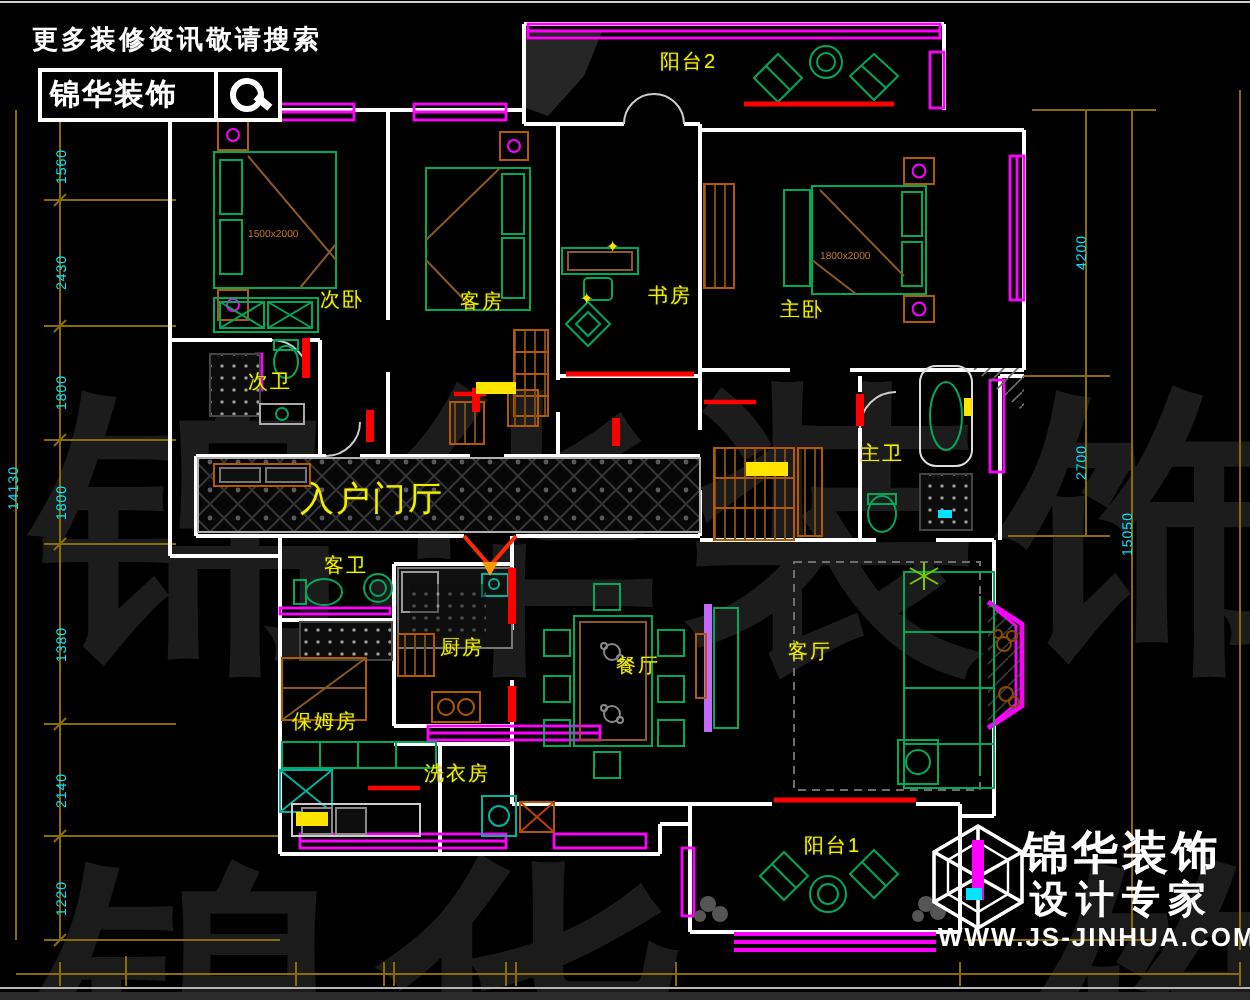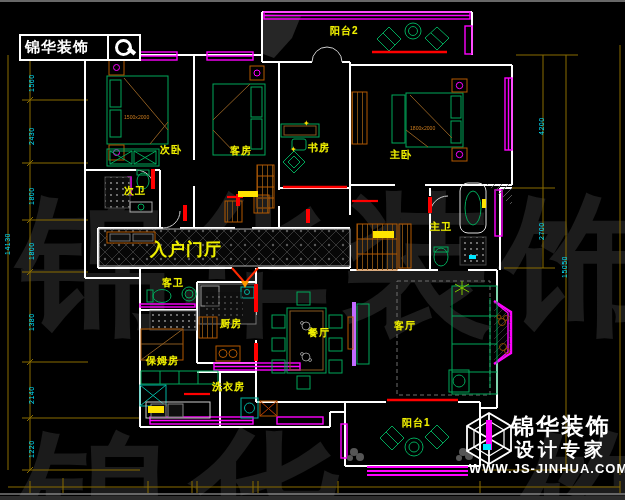--- a/index.html
+++ b/index.html
@@ -1,20 +1,20 @@
 <!DOCTYPE html>
 <html><head>
 <meta charset="utf-8">
 <style>
   html,body{margin:0;padding:0;background:#000;}
   #stage{position:relative;width:625px;height:500px;background:#000;overflow:hidden;
          font-family:"Liberation Sans",sans-serif;}
   #stage svg{position:absolute;left:0;top:0;}
   .abs{position:absolute;white-space:nowrap;}
-  .room-lbl{color:#f0f000;font-weight:bold;font-size:10px;letter-spacing:1px;text-shadow:0 0 1px #550;}
+  .room-lbl{color:#f0f000;font-weight:normal;font-size:10px;letter-spacing:1px;text-shadow:0 0 1px #550;}
   .room-lbl.big{font-size:17px;}
   .dim{color:#00e5ff;font-size:7px;letter-spacing:0.5px;transform:rotate(-90deg);transform-origin:left top;}
   .bedsize{color:#c87a1e;font-size:6px;transform:scale(.85);transform-origin:left top;}
   .sparkle{color:#ffe400;font-size:8px;}
   
   .slogan{left:16px;top:11px;color:#fff;font-weight:bold;font-size:13px;letter-spacing:1.5px;}
   .brandbox{left:19px;top:34px;width:118px;height:23px;background:#000;border:2px solid #fff;
             display:flex;align-items:center;}
   .brandbox .txt{color:#fff;font-weight:bold;font-size:15px;letter-spacing:1px;padding:0 4px;flex:1;}
   .brandbox .magwrap{width:30px;height:100%;border-left:2px solid #fff;position:relative;}
@@ -356,32 +356,33 @@
 
   <g fill="none" stroke="#ffffff" stroke-width="1.8">
     <polygon points="489,413 511,426 511,451 489,464 467,451 467,426"></polygon>
     <path d="M489,413 L489,464 M467,426 L511,451 M511,426 L467,451"></path>
     <polygon points="489,421 504,430 504,447 489,456 474,447 474,430" stroke-width="1.2"></polygon>
     <rect x="486" y="420" width="6" height="30" fill="#ff00ff" stroke="none"></rect>
     <rect x="483" y="444" width="8" height="6" fill="#00e5ff" stroke="none"></rect>
   </g>
 </svg>
 
+  <div class="abs slogan">更多装修资讯敬请搜索</div>
   <div class="abs brandbox">
     <span class="txt">锦华装饰</span>
     <span class="magwrap">
       <span class="mag-circle"></span>
         <span class="mag-handle"></span>
     </span>
   </div>
 
   <div class="abs room-lbl" style="left:330px;top:24px">阳台2</div>
   <div class="abs room-lbl" style="left:160px;top:143px">次卧</div>
   <div class="abs room-lbl" style="left:230px;top:144px">客房</div>
-  <div class="abs room-lbl" style="left:308px;top:141px">书房</div>
+  <div class="abs room-lbl" style="left:324px;top:141px">书房</div>
   <div class="abs room-lbl" style="left:390px;top:148px">主卧</div>
   <div class="abs room-lbl" style="left:124px;top:184px">次卫</div>
   <div class="abs room-lbl big" style="left:150px;top:238px">入户门厅</div>
   <div class="abs room-lbl" style="left:162px;top:276px">客卫</div>
   <div class="abs room-lbl" style="left:430px;top:220px">主卫</div>
   <div class="abs room-lbl" style="left:220px;top:317px">厨房</div>
   <div class="abs room-lbl" style="left:146px;top:354px">保姆房</div>
   <div class="abs room-lbl" style="left:308px;top:326px">餐厅</div>
   <div class="abs room-lbl" style="left:394px;top:319px">客厅</div>
   <div class="abs room-lbl" style="left:212px;top:380px">洗衣房</div>

